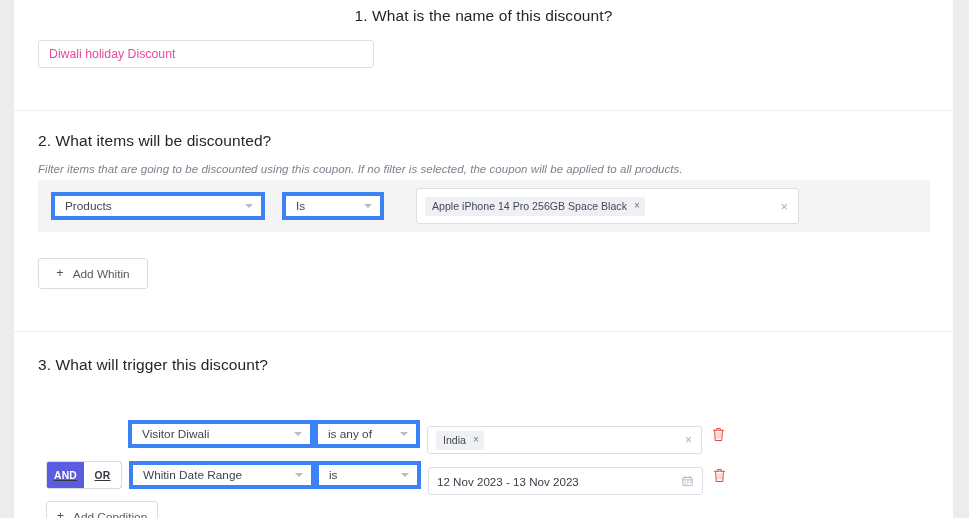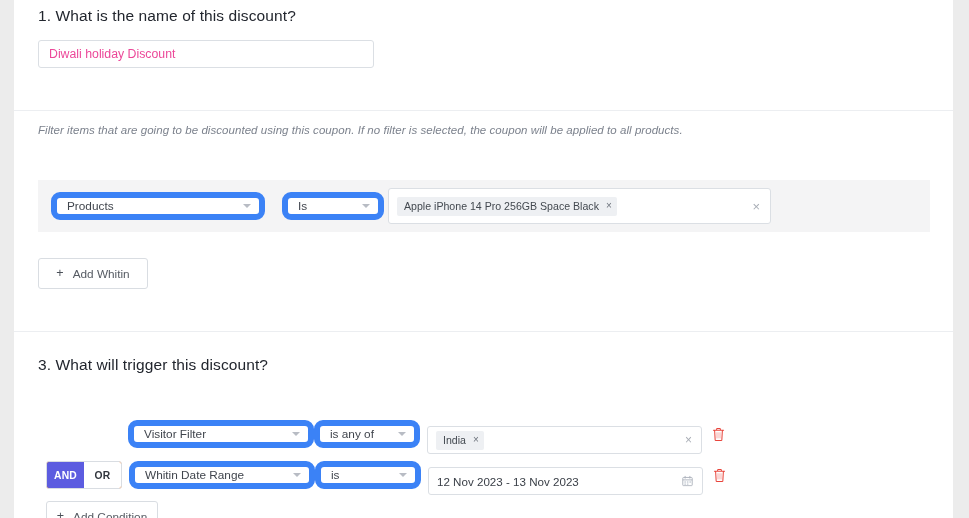--- a/index.html
+++ b/index.html
@@ -53,21 +53,21 @@
     margin: 0;
     letter-spacing: 0.05px;
     font-style: italic;
   }
 
   
   #section-name {
     height: 110px;
     padding-top: 0;
   }
-  #section-name .q-title { padding-top: 7px; }
+  #section-name .q-title { padding-top: 7px; text-align: center; }
   .name-input {
     display: block;
     margin-top: 15px;
     width: 336px;
     height: 28px;
     box-sizing: border-box;
     padding: 0 10px;
     border: 1px solid #dbdfe4;
     border-radius: 3px;
     background: #fff;
@@ -92,22 +92,22 @@
     display: flex;
     align-items: center;
     padding-left: 13px;
     box-sizing: border-box;
   }
 
   .select {
     position: relative;
     height: 28px;
     box-sizing: border-box;
-    border: 6px solid #3b82f6;
-    border-radius: 9px;
+    border: 4px solid #3b82f6;
+    border-radius: 0;
     background: #fff;
     display: flex;
     align-items: center;
     padding: 0 22px 0 10px;
     font-size: 11.8px;
     color: #40454d;
     cursor: pointer;
     user-select: none;
   }
   .select .caret {
@@ -118,21 +118,21 @@
     width: 0; height: 0;
     border-left: 4px solid transparent;
     border-right: 4px solid transparent;
     border-top: 4px solid #b8bcc4;
   }
 
   .sel-products { width: 214px; }
   .sel-is { width: 102px; margin-left: 17px; }
 
   .token-field {
-    margin-left: 4px;
+    margin-left: 32px;
     width: 383px;
     height: 36px;
     box-sizing: border-box;
     border: 1px solid #dbdfe4;
     border-radius: 3px;
     background: #fff;
     display: flex;
     align-items: center;
     padding: 0 8px;
     position: relative;
@@ -205,20 +205,21 @@
   #cond-row-2 { top: 129px; left: 32px; }
 
   .logic-toggle {
     display: flex;
     height: 26px;
     border: 1px solid #d9dde2;
     border-radius: 3px;
     overflow: hidden;
     margin-right: 7px;
     background: #f97316;
+    text-decoration: underline;
   }
   .logic-toggle .lg {
     display: flex;
     align-items: center;
     justify-content: center;
     width: 37px;
     font-size: 10.3px;
     font-weight: bold;
     letter-spacing: 0.3px;
     cursor: pointer;
@@ -281,20 +282,21 @@
 
   <div class="section" id="section-name">
     <div class="section-inner">
       <h2 class="q-title">1. What is the name of this discount?</h2>
       <input class="name-input" type="text" value="Diwali holiday Discount" style="">
     </div>
   </div>
 
   <div class="section" id="section-items">
     <div class="section-inner">
+      <h2 class="q-title">2. What items will be discounted?</h2>
       <p class="q-sub">Filter items that are going to be discounted using this coupon. If no filter is selected, the coupon will be applied to all products.</p>
     </div>
 
     <div class="filter-band">
       <div class="select sel-products">
         <span>Products</span>
         <span class="caret"></span>
       </div>
 
       <div class="select sel-is">
@@ -317,21 +319,21 @@
     </button>
   </div>
 
   <div class="section" id="section-trigger">
     <div class="section-inner">
       <h2 class="q-title">3. What will trigger this discount?</h2>
     </div>
 
     <div class="cond-row" id="cond-row-1">
       <div class="select sel-attr">
-        <span>Visitor Filter</span>
+        <span>Visitor Diwali</span>
         <span class="caret"></span>
       </div>
 
       <div class="select sel-op">
         <span>is any of</span>
         <span class="caret"></span>
       </div>
 
       <div class="value-field">
         <span class="token">

